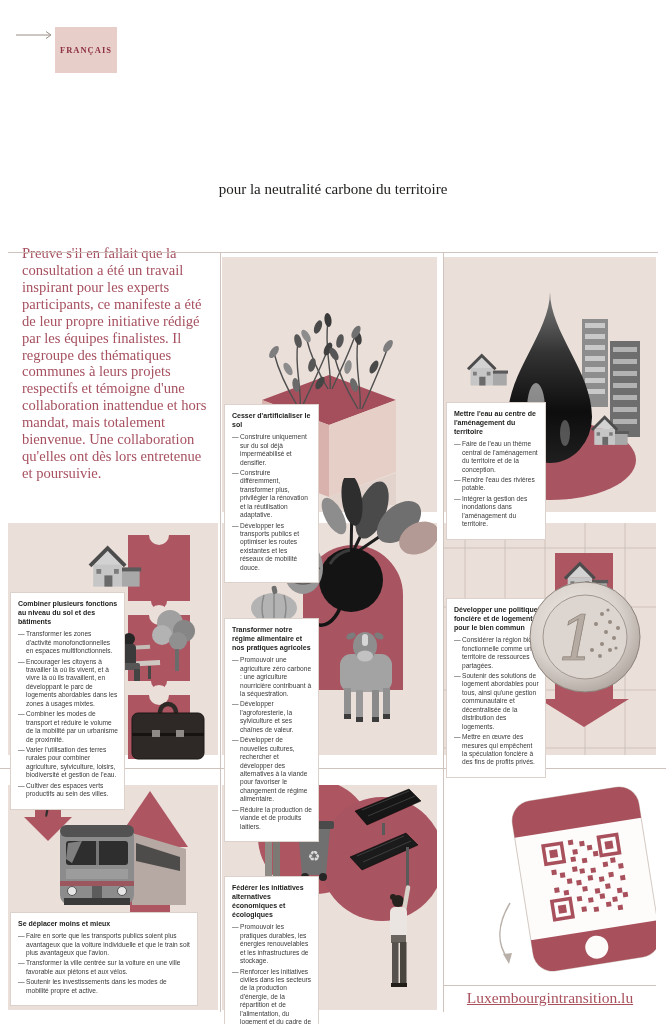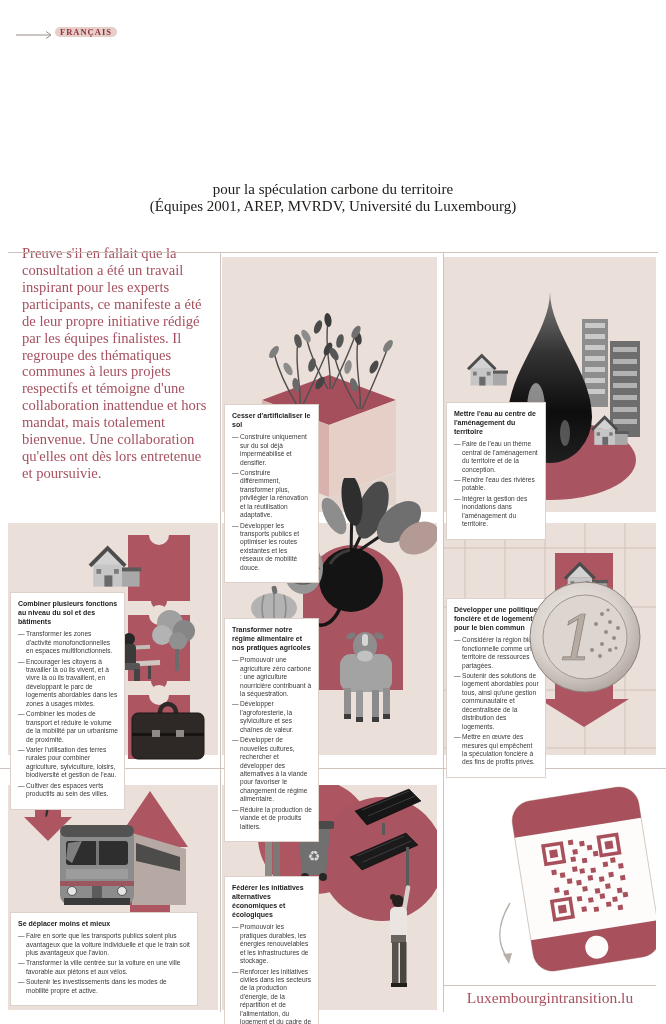--- a/index.html
+++ b/index.html
@@ -2,21 +2,21 @@
 <html style="--accent: #a8505c; --beige: #ebdfd9; --textred: #a6505f; --tagbg: #e7cec8; --tagtext: #8e3140; --puzzle_red: #ad5662;"><head>
 <meta charset="utf-8">
 <style>
   html,body{margin:0;padding:0;background:#fff;}
   #page{position:relative;width:666px;height:1024px;background:#fff;overflow:hidden;
         font-family:"Liberation Sans",sans-serif;}
   .abs{position:absolute;}
   
   #lang-tag{position:absolute;left:55px;top:27px;background:var(--tagbg,#e7cec8);
     color:var(--tagtext,#8e3140);font:bold 8.5px "Liberation Serif",serif;
-    letter-spacing:1px;padding:0 5px;border-radius:7px;}
+    letter-spacing:1px;padding:18px 5px;}
   #title{position:absolute;left:0;top:52px;width:666px;text-align:center;
     font:112px/1.05 "Liberation Serif",serif;color:#14110e;letter-spacing:-3px;}
   .subtitle{position:absolute;left:0;width:666px;text-align:center;
     font:15px/1.1 "Liberation Serif",serif;color:#23201d;}
   
   .rule{position:absolute;background:#cfc3bd;z-index:6;}
   
   .cell{position:absolute;background:var(--beige,#ebdfd9);z-index:1;}
   .art{position:absolute;z-index:5;}
   
@@ -24,21 +24,21 @@
     font:14.6px/1.16 "Liberation Serif",serif;color:var(--textred,#a6505f);}
   
   .tbox{position:absolute;z-index:20;background:#fff;border:1px solid #dcd2cb;
     padding:6px 6px 8px 7px;box-sizing:border-box;color:#333;}
   .tbox h3{margin:0 0 4px 0;font:bold 7px/1.3 "Liberation Sans",sans-serif;color:#1c1c1a;}
   .bl{display:flex;margin:0 0 2px 0;}
   .bl .dash{flex:0 0 8px;font:6.6px/1.28 "Liberation Sans",sans-serif;color:#3a3a3a;}
   .bl p{margin:0;font:6.6px/1.28 "Liberation Sans",sans-serif;color:#3a3a3a;}
   
   #site-link{position:absolute;left:444px;top:989px;width:212px;text-align:center;
-    font:15.5px "Liberation Serif",serif;color:var(--accent,#a8505c);cursor:pointer;z-index:20;}
+    font:15.5px "Liberation Serif",serif;color:var(--accent,#a8505c);cursor:pointer;z-index:20;text-decoration:underline;}
 </style>
 </head>
 <body>
 
 <div id="page">
 
   <svg width="0" height="0" style="position:absolute" aria-hidden="true">
     <defs>
       <g id="house">
         <rect x="2" y="12" width="18" height="14" fill="#c6c6c6"></rect>
@@ -63,22 +63,21 @@
           <stop offset="1" stop-color="#9a9089"></stop>
       </radialGradient>
     </defs>
   </svg>
 
   <svg class="abs" style="left:16px;top:29px" width="38" height="12">
     <line x1="0" y1="6" x2="34" y2="6" stroke="#9a8d87" stroke-width="1"></line>
     <path d="M30,2.5 L35,6 L30,9.5" stroke="#9a8d87" stroke-width="1" fill="none"></path>
   </svg>
   <div id="lang-tag">FRANÇAIS</div>
-  <div class="subtitle" style="top:181px">pour la spéculation carbone du territoire</div>
-  <div class="subtitle" style="top:198px">(Équipes 2001, AREP, MVRDV, Université du Luxembourg)</div>
+  <div class="subtitle" style="top:181px">pour la neutralité carbone du territoire</div>
 
   <div class="rule" style="left:8px;top:252px;width:650px;height:1px"></div>
   <div class="rule" style="left:220px;top:252px;width:1px;height:760px"></div>
   <div class="rule" style="left:443px;top:252px;width:1px;height:760px"></div>
   <div class="rule" style="left:0;top:768px;width:666px;height:1px"></div>
   <div class="rule" style="left:444px;top:985px;width:212px;height:1px"></div>
 
   <div id="intro">Preuve s'il en fallait que la consultation a été un travail inspirant pour les experts participants, ce manifeste a été de leur propre initiative rédigé par les équipes finalistes. Il regroupe des thématiques communes à leurs projets respectifs et témoigne d'une collaboration inattendue et hors mandat, mais totalement bienvenue. Une collaboration qu'elles ont dès lors entretenue et poursuivie.</div>
 
   <div class="cell" style="left:222px;top:257px;width:215px;height:255px"></div>

